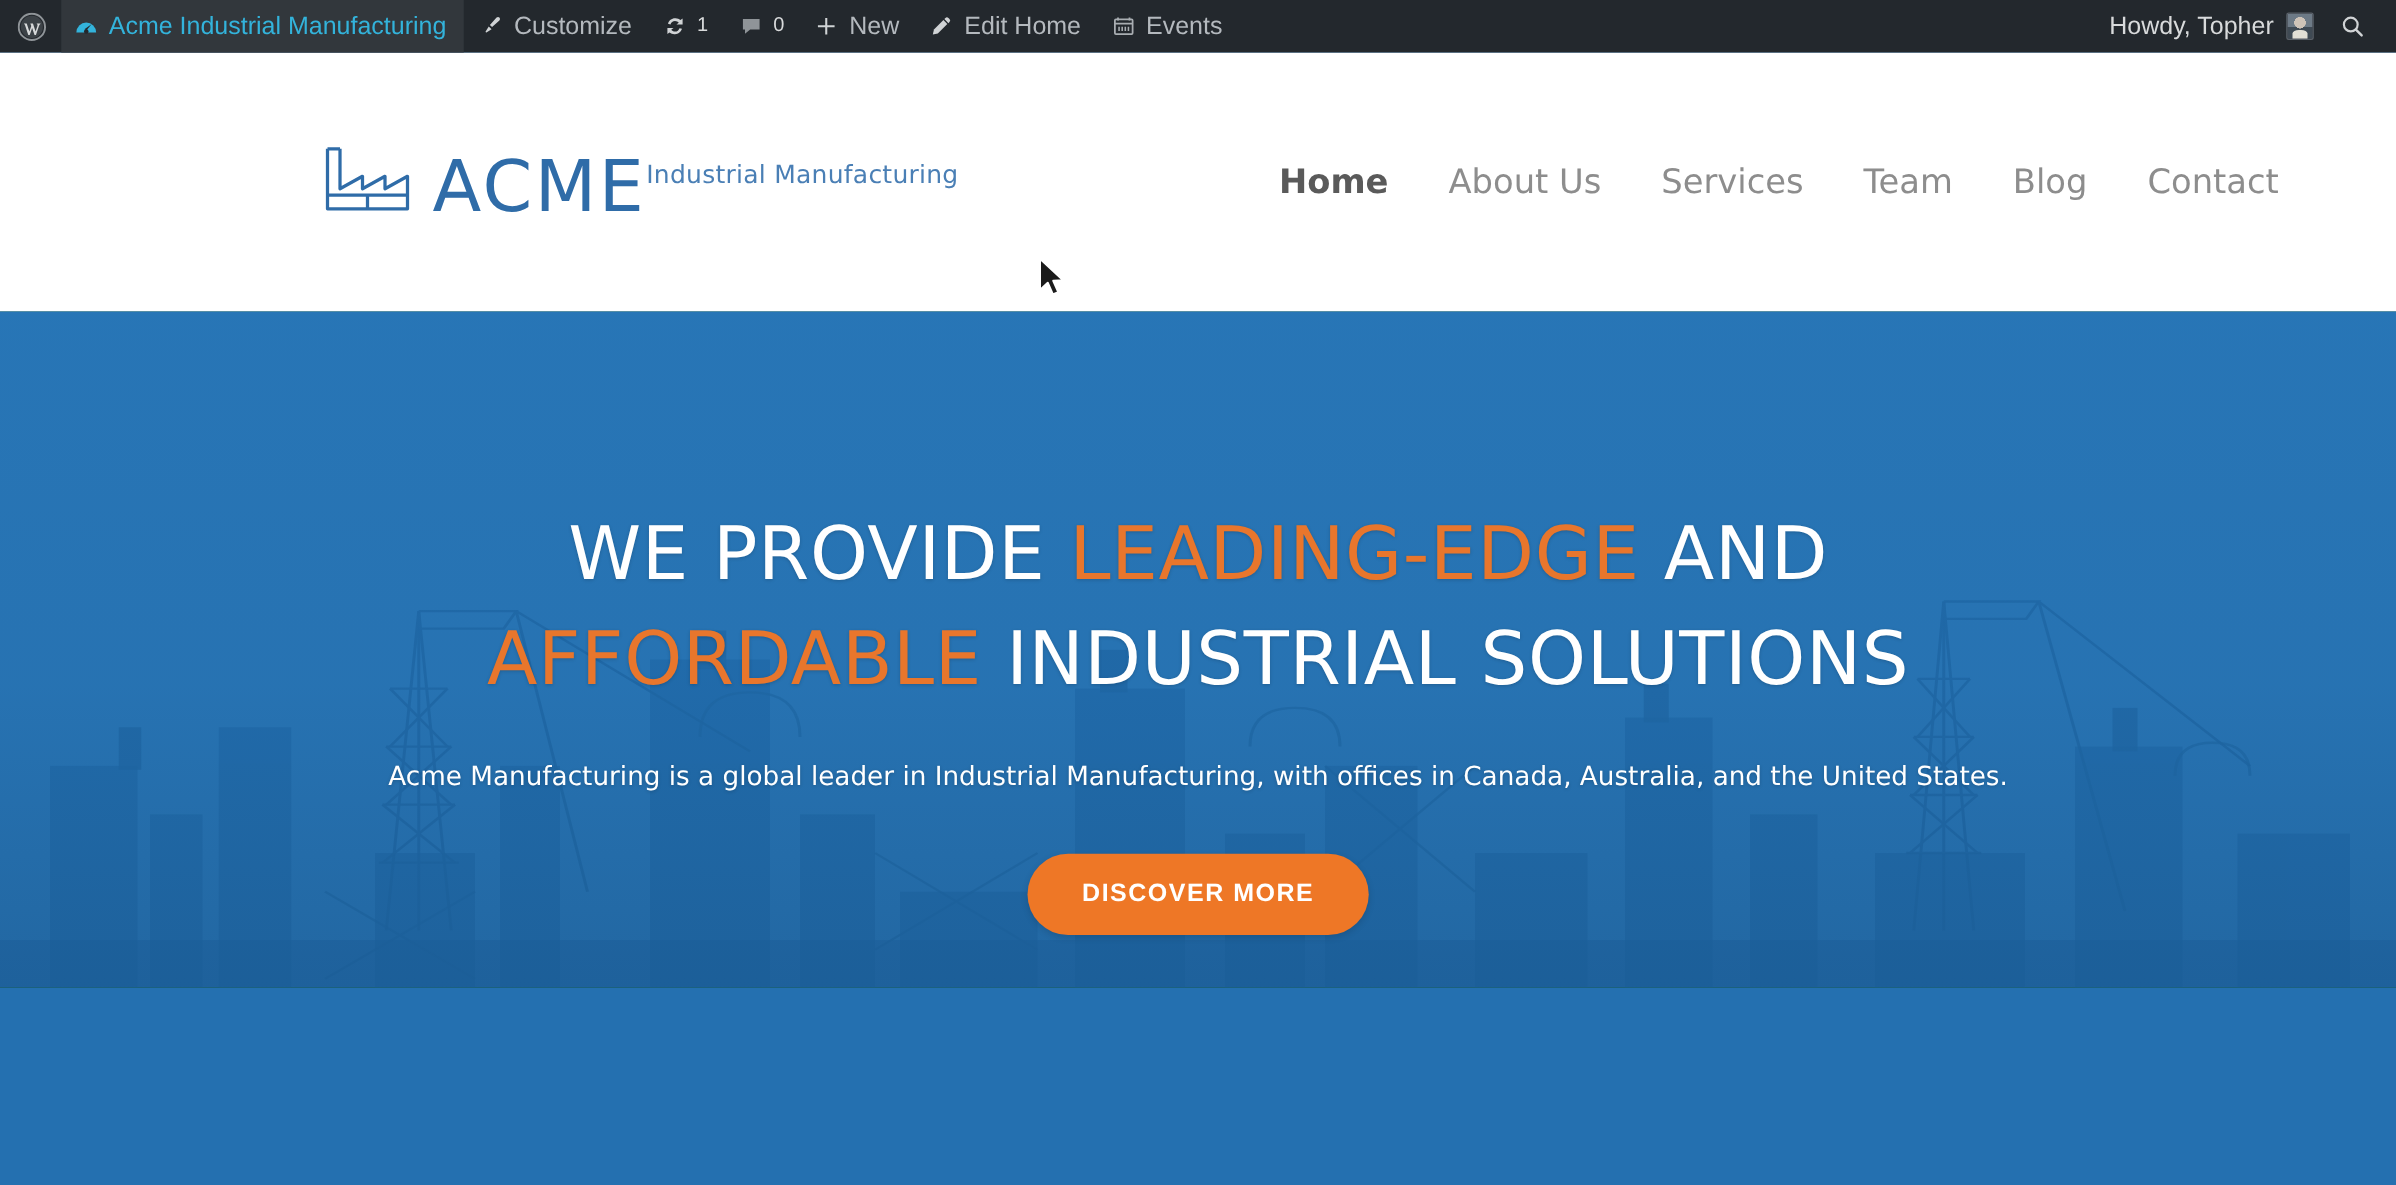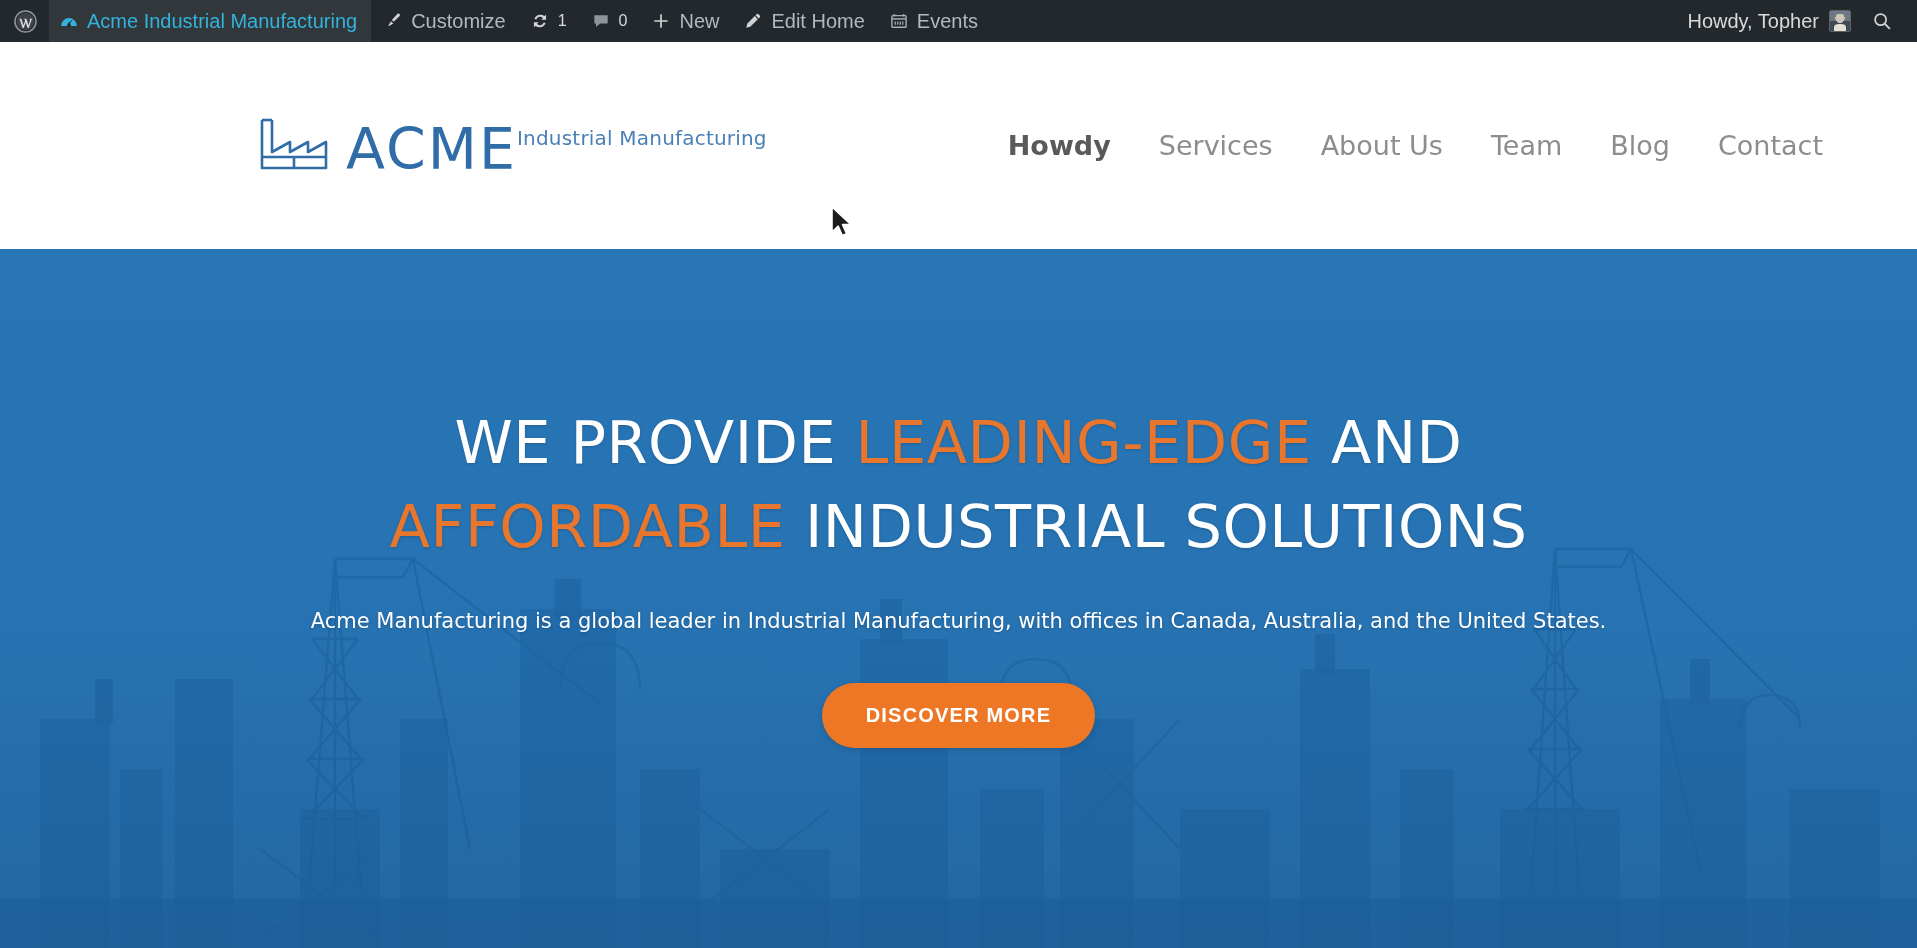--- a/index.html
+++ b/index.html
@@ -118,21 +118,21 @@
     font-family: "DejaVu Sans", sans-serif;
     font-weight: 400;
     white-space: nowrap;
   }
   .nav-link.active { color: #5a5a5a; font-weight: 700; }
 
   
   #hero {
     position: relative;
     width: 100%;
-    height: 699px;
+    height: 541px;
     background: #14532d;
     overflow: hidden;
   }
   #hero-bg { position: absolute; inset: 0; }
   #hero-bg svg { width: 100%; height: 100%; display: block; }
 
   #hero-overlay {
     position: absolute; inset: 0;
     background: linear-gradient(180deg, rgba(36,112,176,0.40) 0%, rgba(32,100,160,0.30) 55%, rgba(27,88,142,0.55) 100%);
   }
@@ -312,23 +312,23 @@
           </g>
         </svg>
       </span>
       <span class="logo-text">
         <span class="logo-title">ACME</span>
         <span class="logo-sub">Industrial Manufacturing</span>
       </span>
     </div>
 
     <nav id="main-nav">
-      <a class="nav-link active" href="#">Howdy</a>
+      <a class="nav-link active" href="#">Home</a>
+      <a class="nav-link" href="#">About Us</a>
       <a class="nav-link" href="#">Services</a>
-      <a class="nav-link" href="#">About Us</a>
       <a class="nav-link" href="#">Team</a>
       <a class="nav-link" href="#">Blog</a>
       <a class="nav-link" href="#">Contact</a>
     </nav>
 
   </div>
 </header>
 
 <section id="hero">
 

